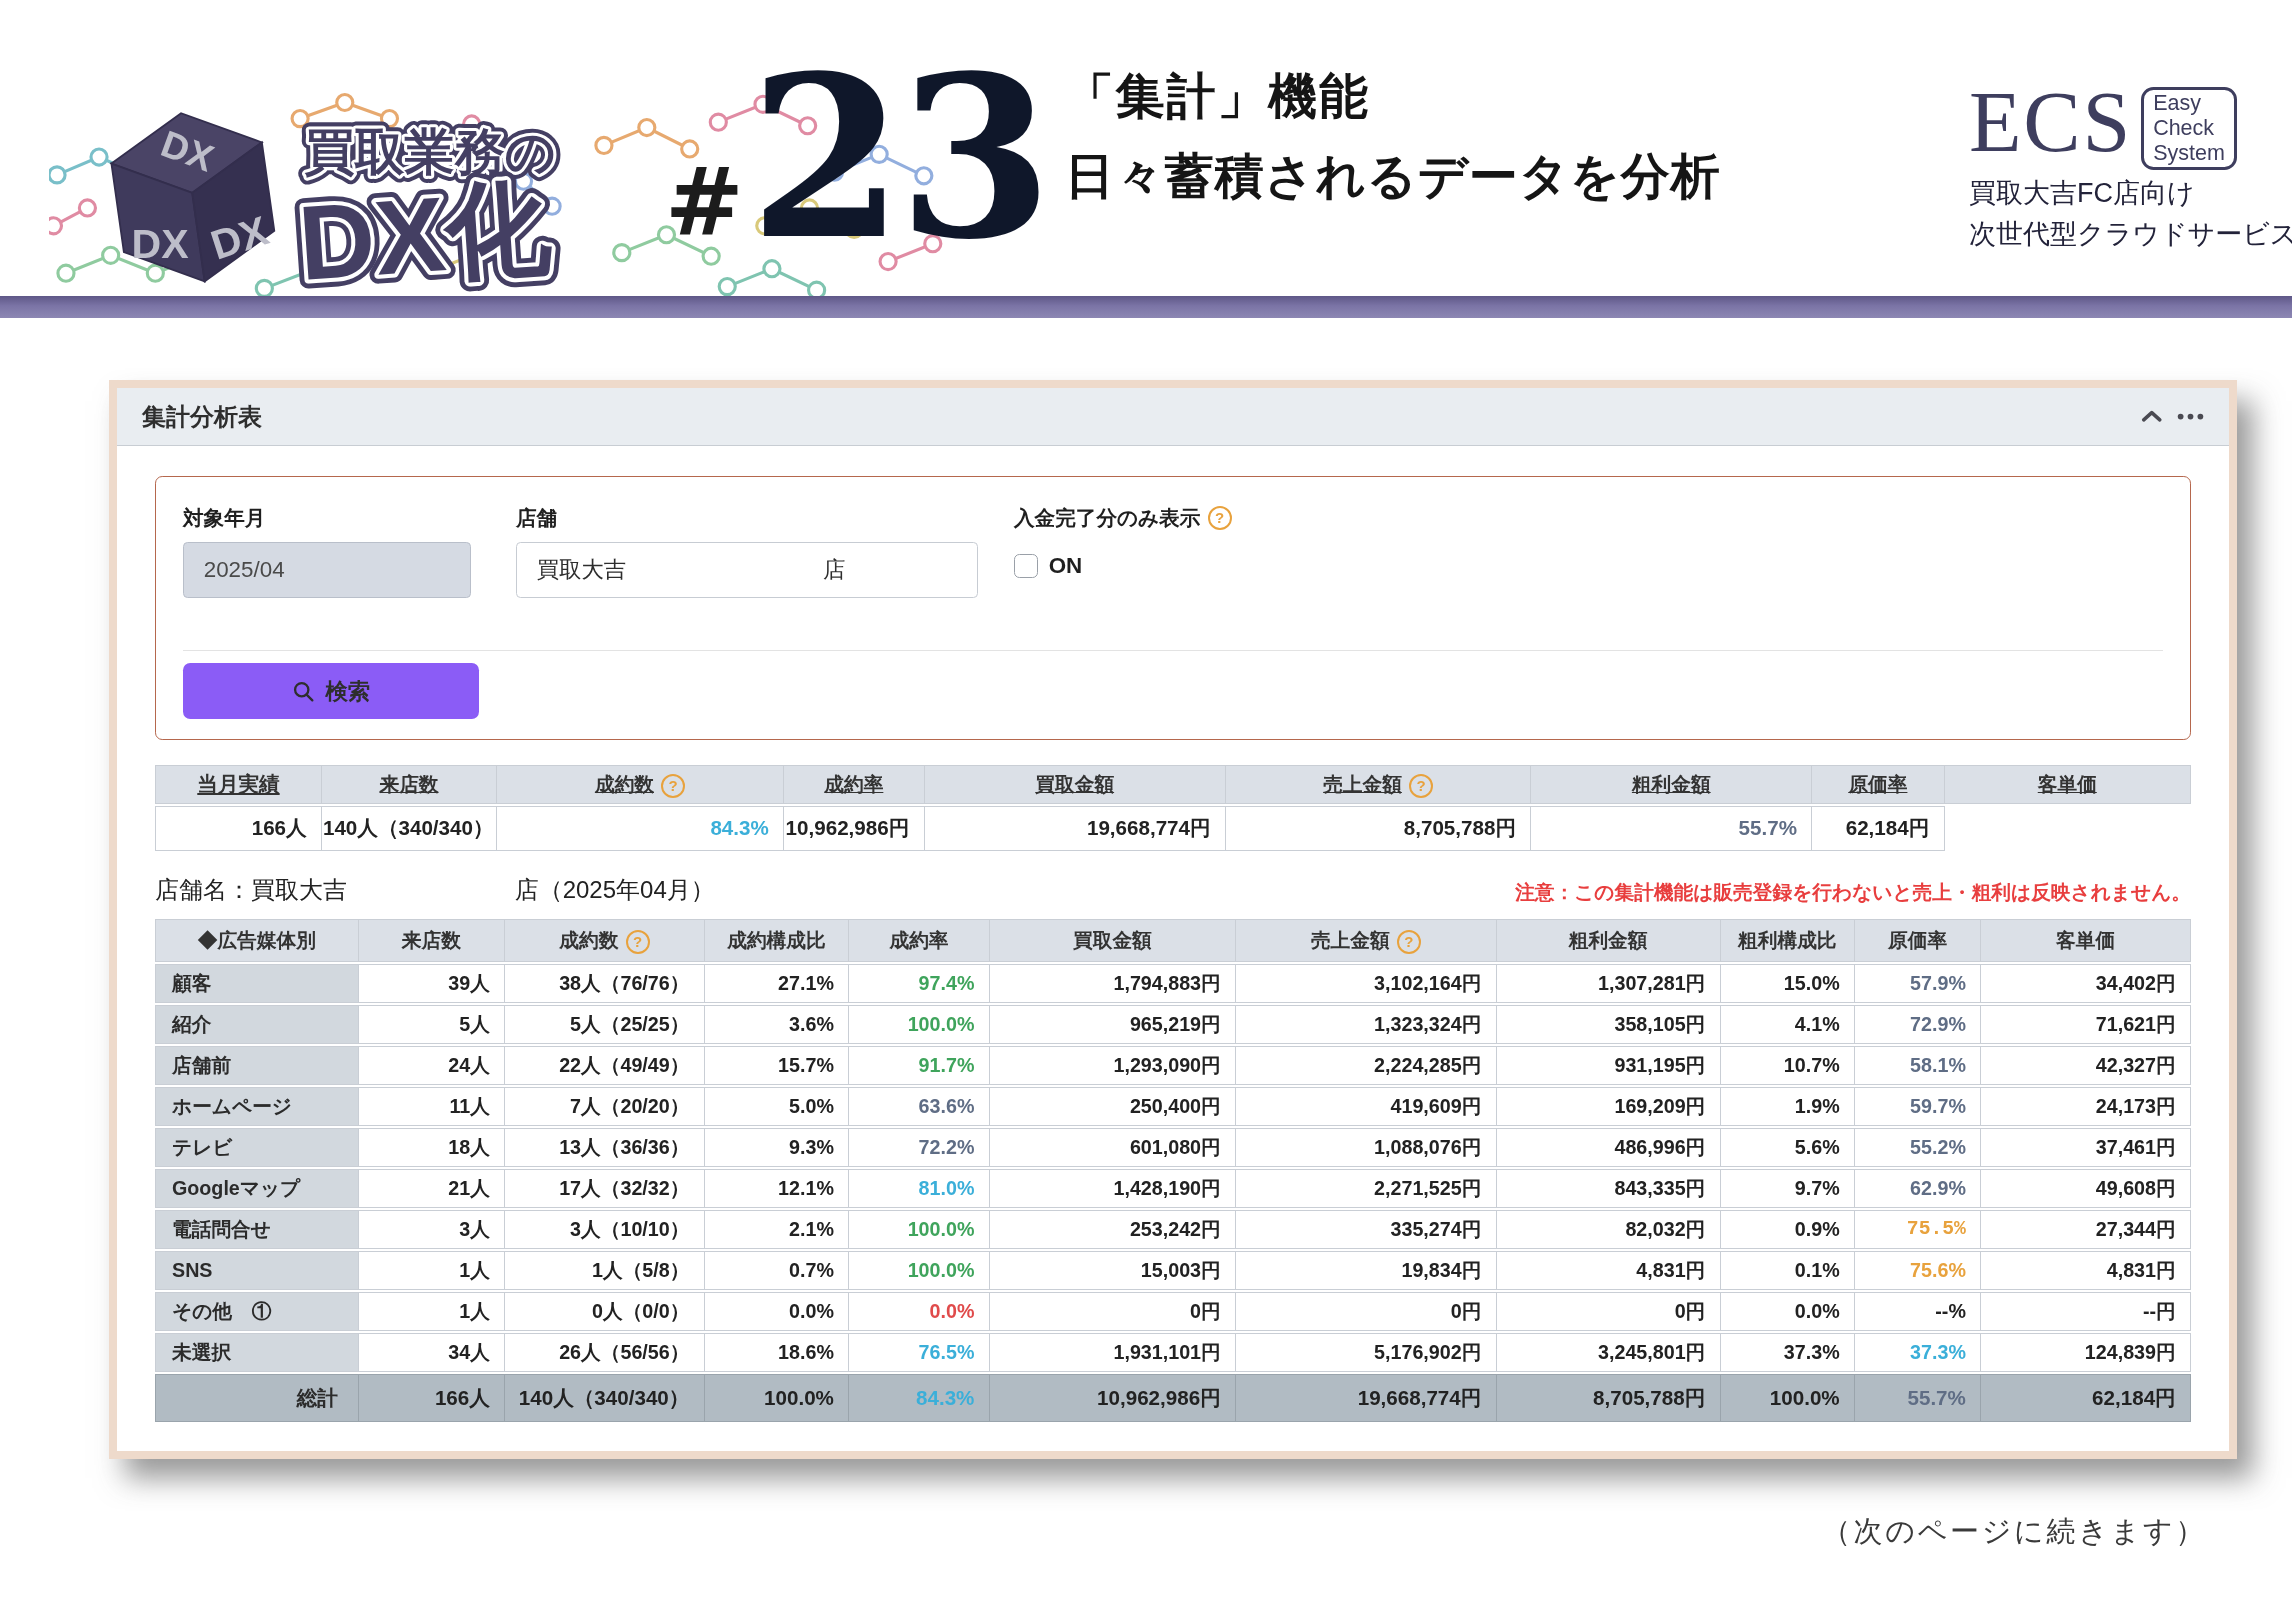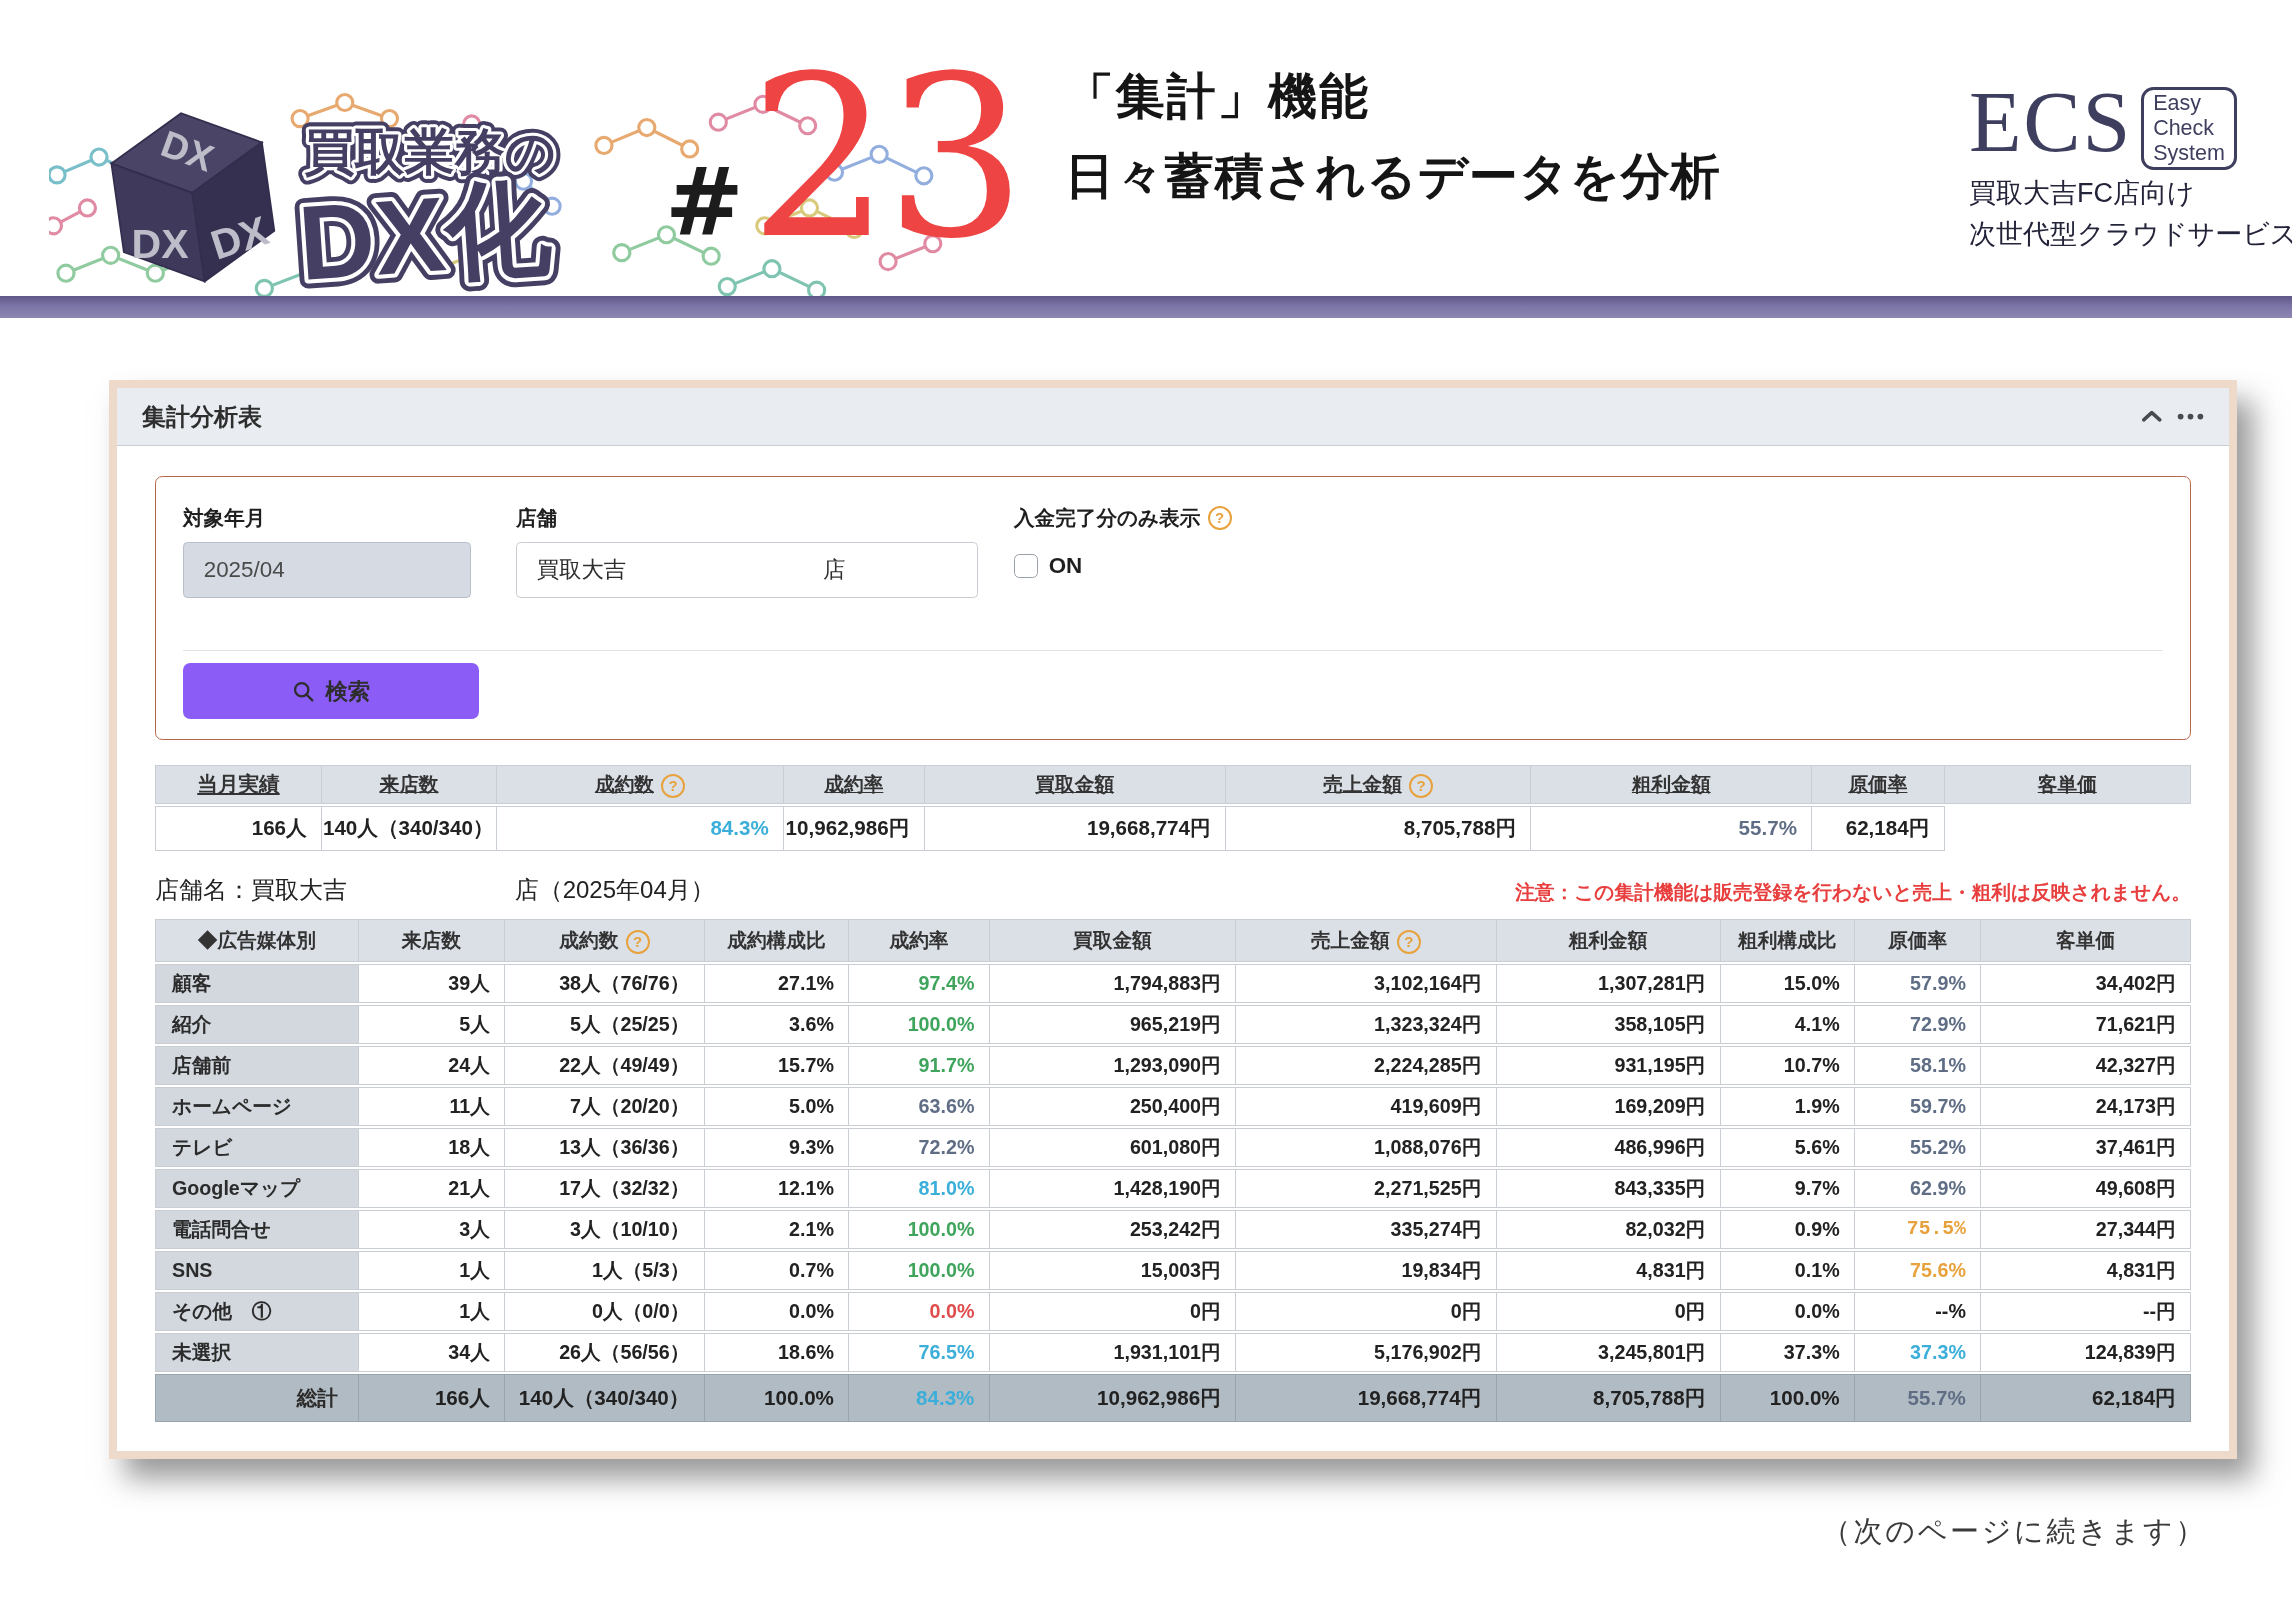--- a/index.html
+++ b/index.html
@@ -4,21 +4,21 @@
 <style>
   html,body{margin:0;padding:0;background:#fff;}
   .page{position:relative;width:2293px;height:1621px;background:#fff;overflow:hidden;
         font-family:"Liberation Sans",sans-serif;color:#222;}
 
   
   .top{position:absolute;left:0;top:0;width:2293px;height:296px;background:#fff;}
   .logo-svg{position:absolute;left:49px;top:90px;}
   .episode{position:absolute;left:665px;top:47px;display:flex;align-items:flex-end;}
   .episode .hash{font-family:"DejaVu Serif",serif;font-weight:700;font-size:94px;line-height:1;margin:0 5.4px 19.7px 0;color:#1c1c1c;}
-  .episode .num{font-family:"DejaVu Serif",serif;font-weight:400;font-size:222px;line-height:1;letter-spacing:-5.4px;color:#ef4444;}
+  .episode .num{font-family:"DejaVu Serif",serif;font-weight:700;font-size:222px;line-height:1;letter-spacing:-5.4px;color:#0f172a;}
   .titles{position:absolute;left:1059px;top:64px;margin-left:6px;}
   .titles .t1{font-size:49px;font-weight:700;color:#151515;letter-spacing:1.8px;}
   .titles .t2{font-size:49px;font-weight:700;color:#151515;letter-spacing:0.9px;margin-top:14.3px;}
   .ecs{position:absolute;left:1969px;top:82px;width:322px;}
   .ecs-top{display:flex;align-items:flex-start;}
   .ecs-acronym{font-family:"Liberation Serif",serif;font-size:86px;line-height:0.95;color:#3e3e5e;letter-spacing:1.8px;}
   .ecs-badge{margin-left:9px;margin-top:5.4px;border:3.6px solid #3e3e5e;border-radius:12.5px;padding:1px 9px;display:inline-flex;flex-direction:column;}
   .ecs-badge span{font-size:21.5px;line-height:1.15;color:#3e3e5e;}
   .ecs-sub{font-size:27px;color:#23233a;margin-top:5.4px;white-space:nowrap;}
   .purple-bar{position:absolute;left:0;top:296px;width:2293px;height:21.5px;
@@ -440,21 +440,21 @@
                 <td class="num">253,242円</td>
                 <td class="num">335,274円</td>
                 <td class="num">82,032円</td>
                 <td class="num">0.9%</td>
                 <td class="num" style="color: rgb(232, 162, 61); font-family: Liberation Mono, monospace;">75.5%</td>
                 <td class="num">27,344円</td>
               </tr>
               <tr class="mrow">
                 <th class="rl">SNS</th>
                 <td class="num">1人</td>
-                <td class="num">1人（5/3）</td>
+                <td class="num">1人（5/8）</td>
                 <td class="num">0.7%</td>
                 <td class="num" style="color: rgb(63, 164, 92);">100.0%</td>
                 <td class="num">15,003円</td>
                 <td class="num">19,834円</td>
                 <td class="num">4,831円</td>
                 <td class="num">0.1%</td>
                 <td class="num" style="color: rgb(232, 162, 61);">75.6%</td>
                 <td class="num">4,831円</td>
               </tr>
               <tr class="mrow">

